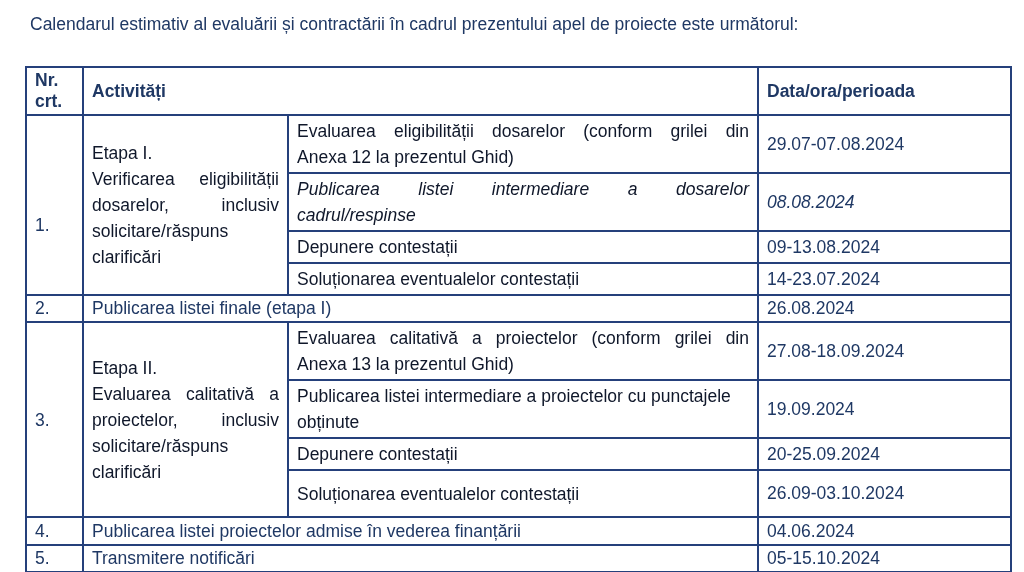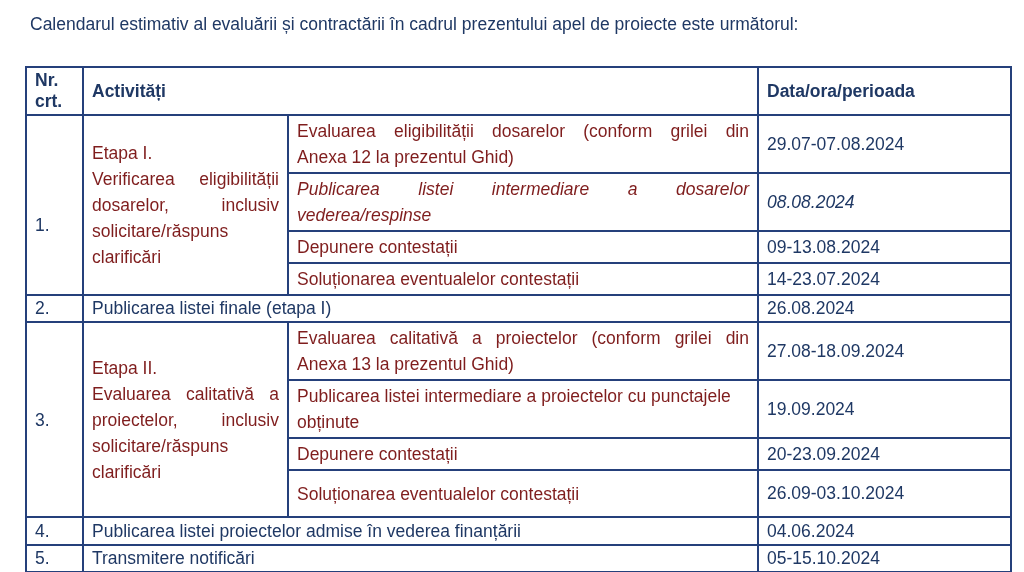--- a/index.html
+++ b/index.html
@@ -39,21 +39,21 @@
   tr.h45{height:45px;} tr.h57{height:57px;} tr.h49{height:49px;font-style:italic;}
   tr.h27{height:27px;} tr.h28{height:28px;} tr.h26{height:26px;}
   tr.h54{height:54px;} tr.h52{height:52px;} tr.h47{height:47px;}
   td.nr{padding-left:11px;}
   td.nr-top{vertical-align:top;padding-left:11px;}
   td.nr-top.pad-deep{padding-top:42px;}
   td.nr-top.pad-shallow{padding-top:3px;}
   th.nrhead div{line-height:21px;}
   .line{display:block;line-height:26px;}
   .stretch{text-align:justify;text-align-last:justify;}
-  td.stage .line, td.act .line{color:#7f1d1d;}
+  td.stage .line, td.act .line{color:#0f172a;}
   td.stage{vertical-align:middle;}
 </style>
 </head>
 <body>
 
 <div class="doc-title">Calendarul estimativ al evaluării și contractării în cadrul prezentului apel de proiecte este următorul:</div>
 
 <table class="cal">
   <colgroup>
     <col class="c1">
@@ -84,21 +84,21 @@
     <td class="act">
       <span class="line stretch">Evaluarea eligibilității dosarelor (conform grilei din</span>
       <span class="line">Anexa 12 la prezentul Ghid)</span>
     </td>
     <td>29.07-07.08.2024</td>
   </tr>
 
   <tr class="h49">
     <td class="act">
       <span class="line stretch">Publicarea listei intermediare a dosarelor</span>
-      <span class="line">vederea/respinse</span>
+      <span class="line">cadrul/respinse</span>
     </td>
     <td>08.08.2024</td>
   </tr>
 
   <tr class="h27">
     <td class="act">
       <span class="line">Depunere contestații</span>
     </td>
     <td>09-13.08.2024</td>
   </tr>
@@ -137,21 +137,21 @@
       <span class="line">Publicarea listei intermediare a proiectelor cu punctajele</span>
       <span class="line">obținute</span>
     </td>
     <td>19.09.2024</td>
   </tr>
 
   <tr class="h26">
     <td class="act">
       <span class="line">Depunere contestații</span>
     </td>
-    <td>20-23.09.2024</td>
+    <td>20-25.09.2024</td>
   </tr>
 
   <tr class="h47">
     <td class="act">
       <span class="line">Soluționarea eventualelor contestații</span>
     </td>
     <td>26.09-03.10.2024</td>
   </tr>
 
   <tr class="h28">

